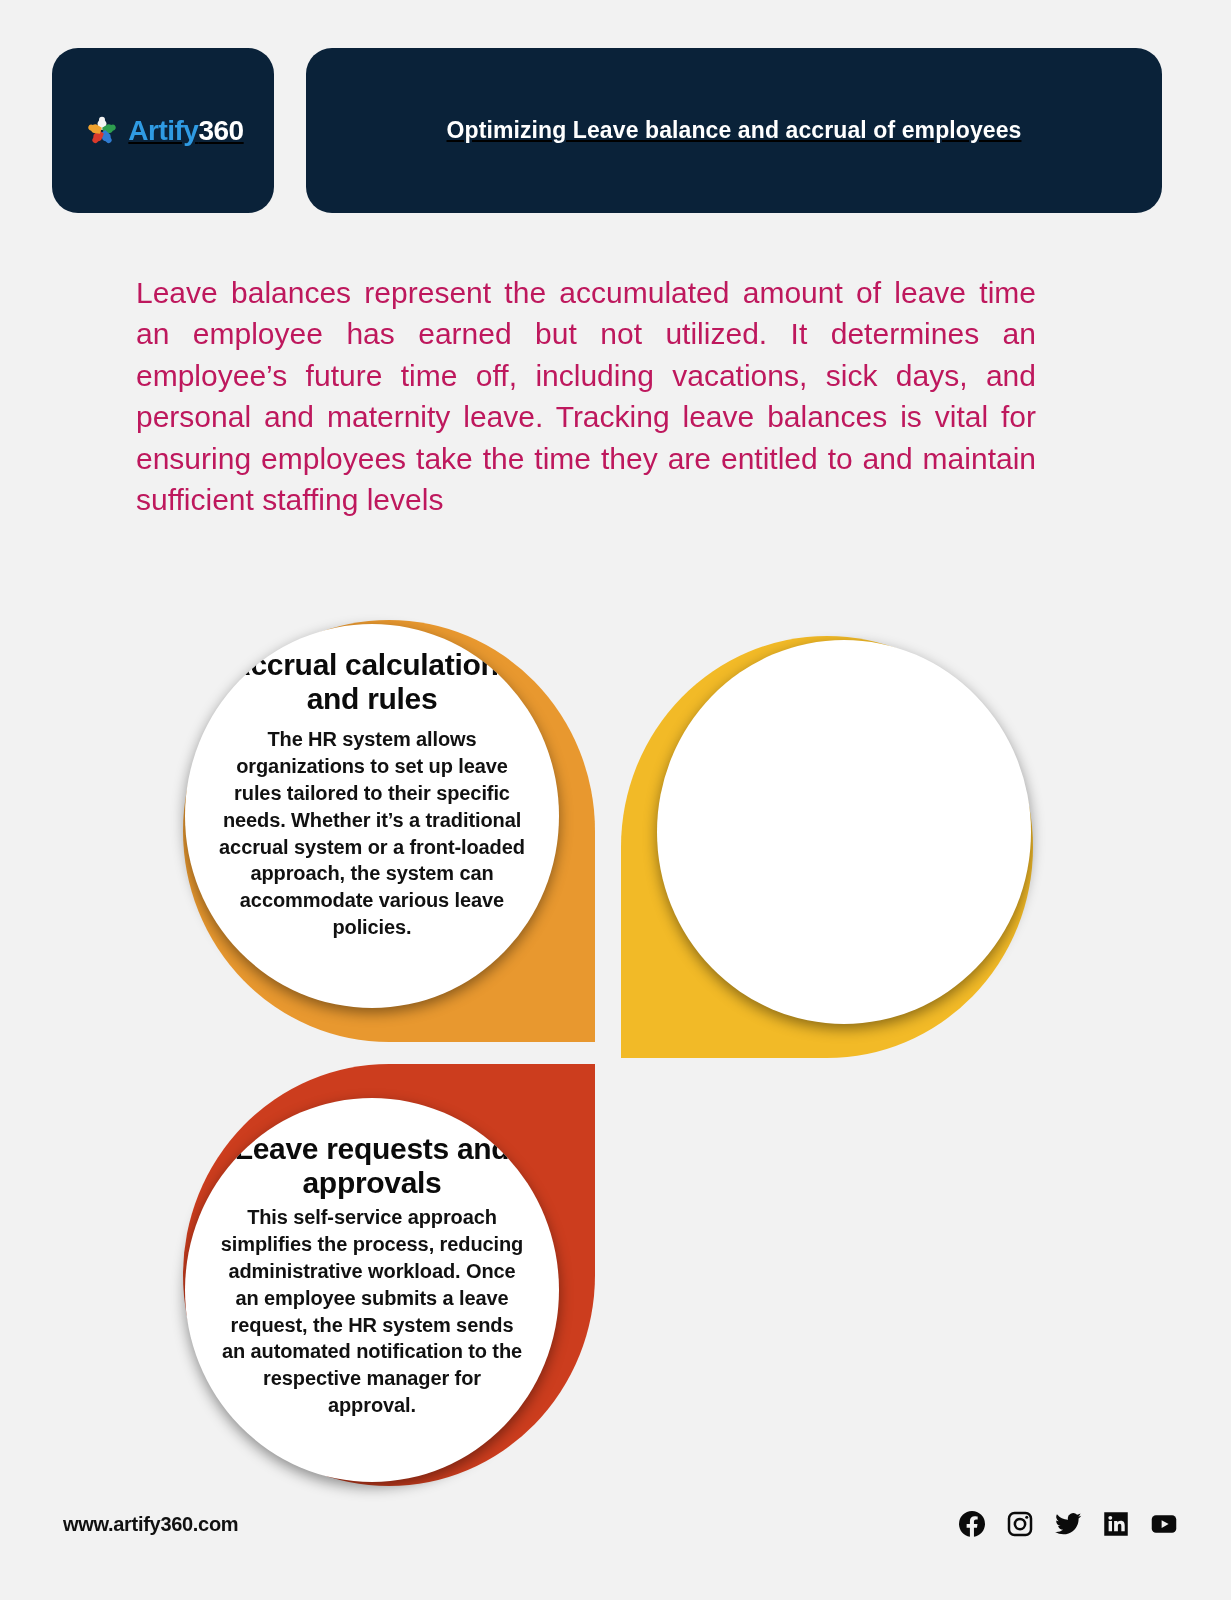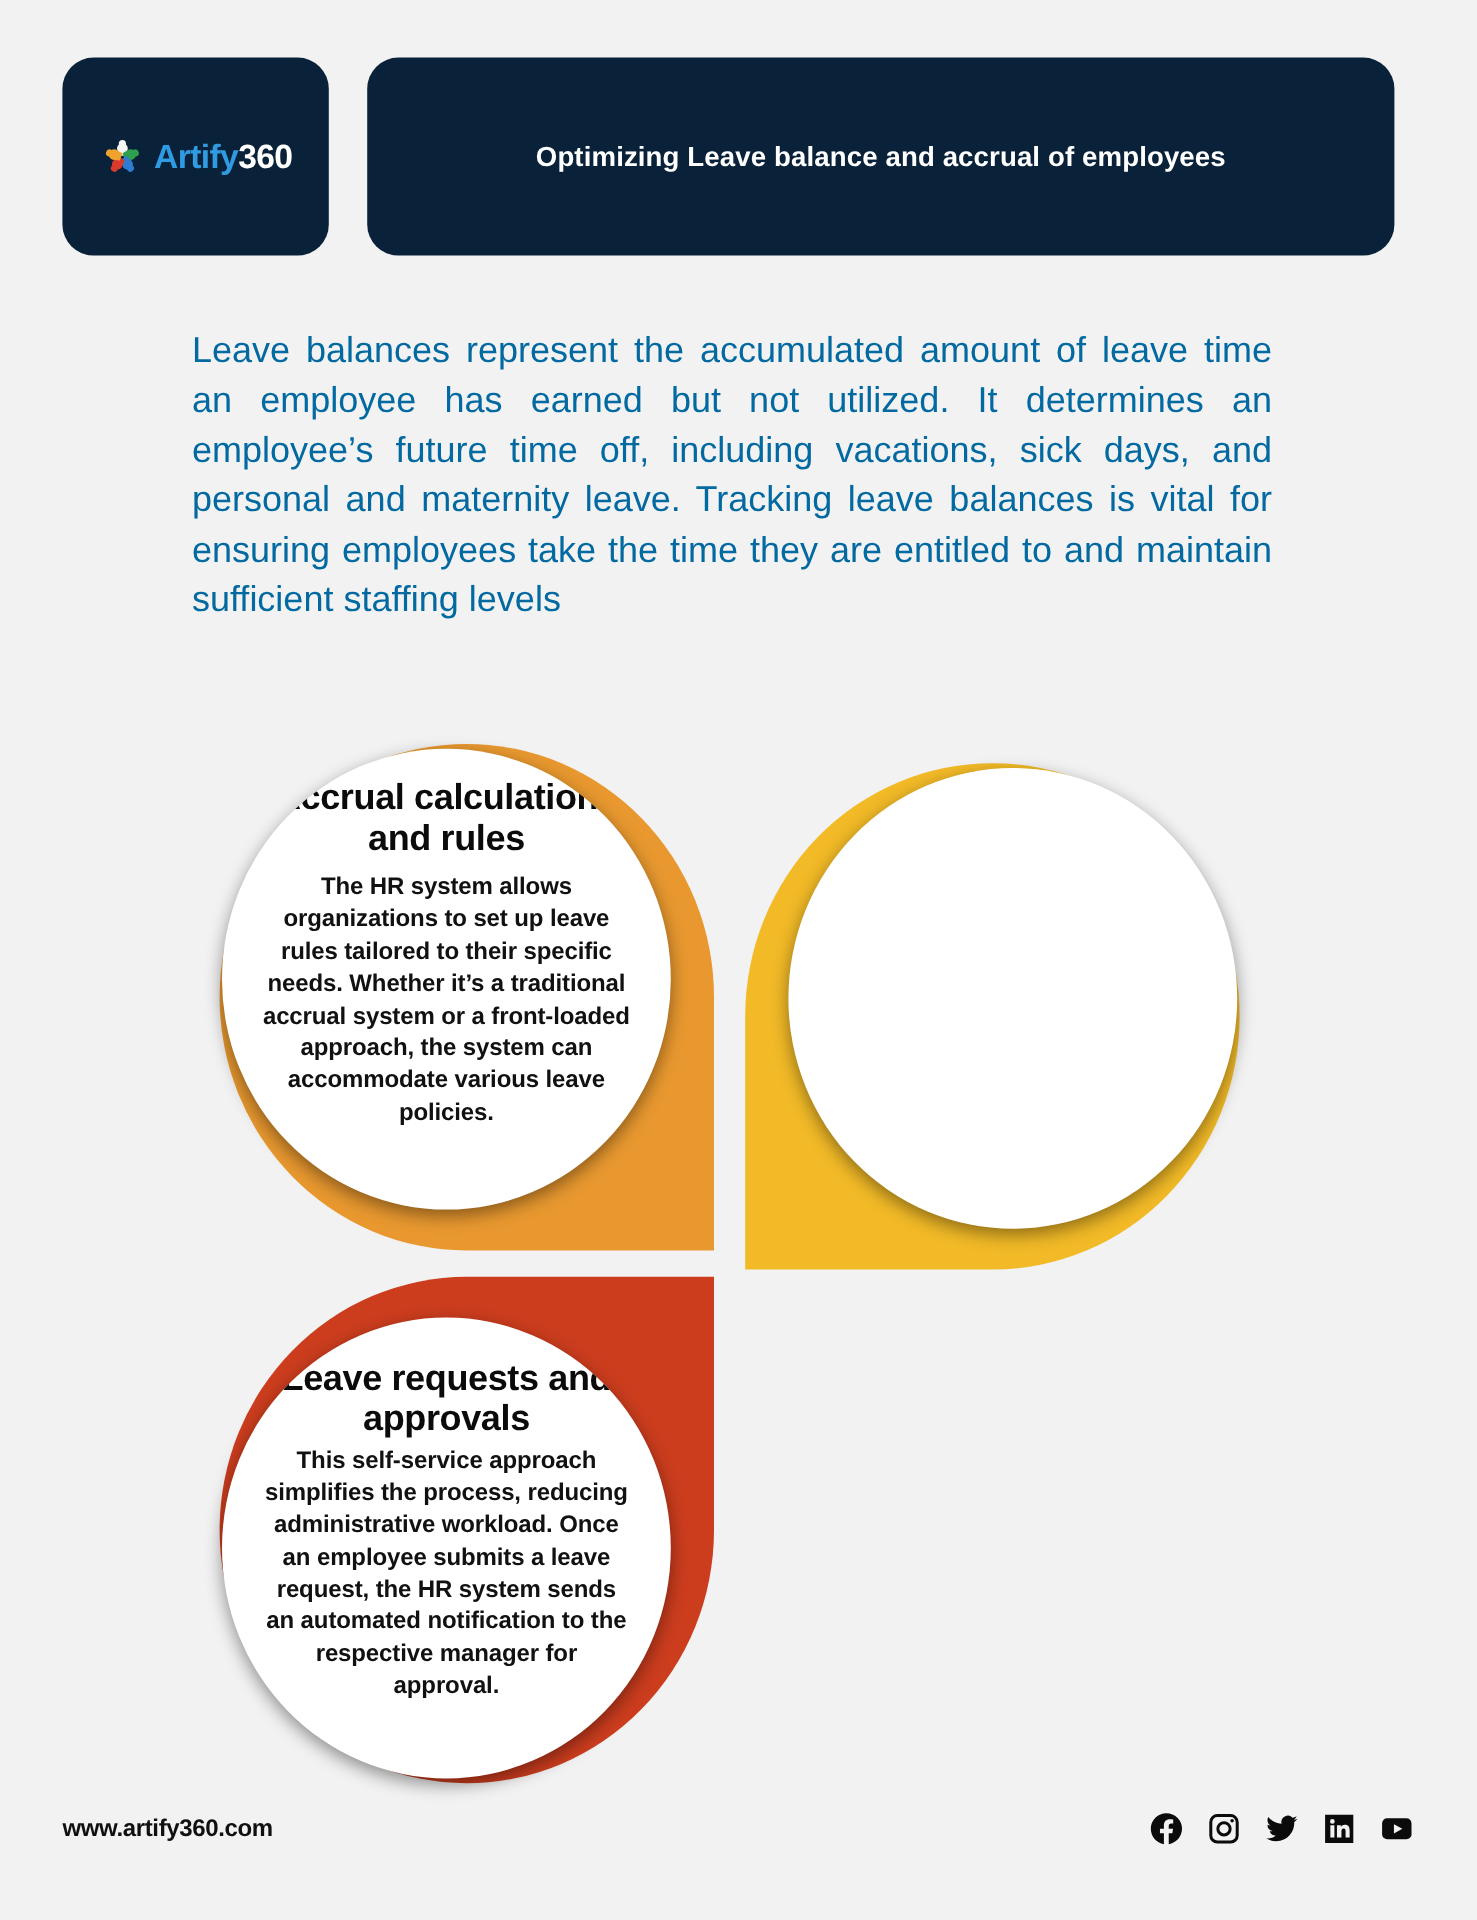--- a/index.html
+++ b/index.html
@@ -21,20 +21,21 @@
 
   
   .header-row {
     position: absolute;
     top: 48px;
     left: 52px;
     width: 1110px;
     height: 165px;
     display: flex;
     gap: 32px;
+    text-decoration: underline;
   }
 
   .logo-card {
     width: 222px;
     height: 165px;
     background: #0A2239;
     border-radius: 26px;
     display: flex;
     align-items: center;
     justify-content: center;
@@ -77,25 +78,25 @@
     font-weight: bold;
     line-height: 1.28;
     text-align: center;
     letter-spacing: 0.1px;
   }
 
   
   .intro {
     position: absolute;
     top: 272px;
-    left: 160px;
+    left: 136px;
     width: 900px;
     font-size: 30px;
     line-height: 1.38;
-    color: #0369a1;
+    color: #be185d;
     text-align: justify;
     text-justify: inter-word;
     font-weight: 400;
   }
 
   
   .quad-wrap {
     position: absolute;
     top: 620px;
     left: 183px;
@@ -191,20 +192,21 @@
     display: flex;
     align-items: center;
     justify-content: space-between;
   }
 
   .site-url {
     font-size: 20px;
     font-weight: bold;
     color: #101010;
     letter-spacing: -0.3px;
+    margin-left: 11px;
   }
 
   .socials {
     display: flex;
     align-items: center;
     gap: 18px;
   }
   .socials svg { display: block; fill: #0B0B0B; }
 </style>
 </head>

